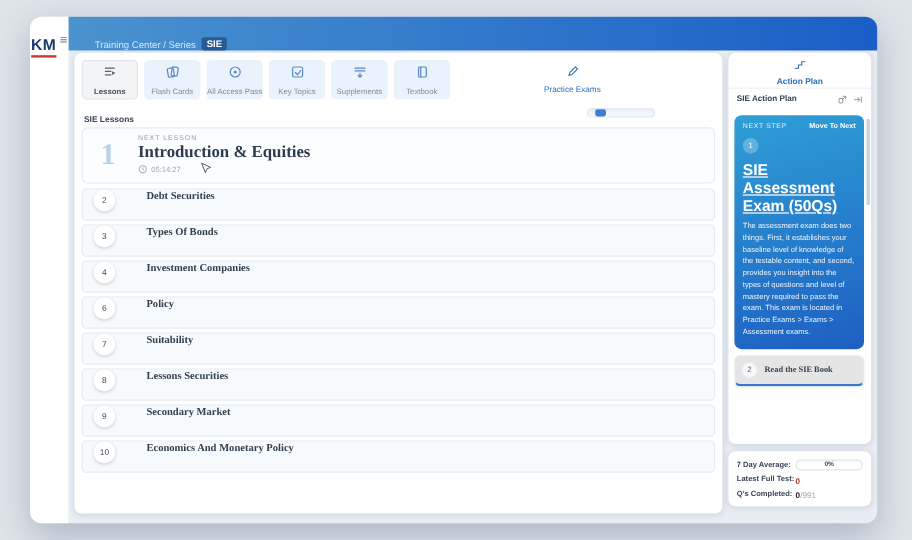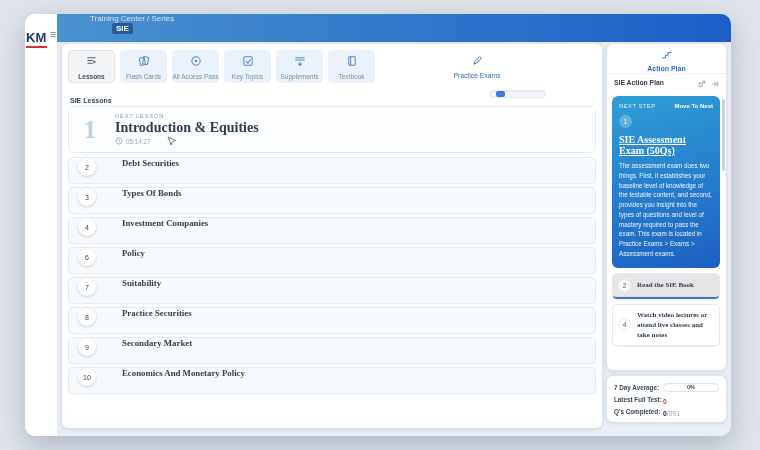--- a/index.html
+++ b/index.html
@@ -6,23 +6,23 @@
   body { width:760px; height:450px; background:#dfe4ea; font-family:"Liberation Sans", sans-serif; position:relative; overflow:hidden; }
   .window { position:absolute; left:25px; top:14px; width:706px; height:422px; border-radius:10px; background:#e9eef4; box-shadow:0 10px 28px rgba(50,70,100,.28); }
 
   
   .rail { position:absolute; left:0; top:0; width:32px; height:100%; background:#fff; border-radius:10px 0 0 10px; z-index:6; display:flex; justify-content:center; }
   .rail-top { margin-top:16px; display:flex; align-items:flex-start; gap:3px; }
   .km-logo { font-size:13px; font-weight:bold; color:#1b3a6b; letter-spacing:.3px; border-bottom:2px solid #d0342c; padding-bottom:1px; }
   .hamburger { font-size:11px; color:#6b7a8a; line-height:9px; }
 
   
-  .header { position:absolute; left:32px; top:0; width:674px; height:28px; background:linear-gradient(90deg,#4a93cf,#1b5ec7); border-radius:0 10px 0 0; display:flex; align-items:flex-start; padding-left:33px;flex-direction:column; }
+  .header { position:absolute; left:32px; top:0; width:674px; height:28px; background:linear-gradient(90deg,#4a93cf,#1b5ec7); border-radius:0 10px 0 0; display:flex; align-items:flex-end; padding-left:22px; }
   .breadcrumb { font-size:8px; color:#d5e5f4; }
-  .sie-badge { display:inline-block; margin-left:22px; background:#2a5a94; color:#fff; font-weight:bold; font-size:8px; padding:1px 4px; border-radius:2px; }
+  .sie-badge { display:inline-block; margin-left:5px; background:#2a5a94; color:#fff; font-weight:bold; font-size:8px; padding:1px 4px; border-radius:2px; }
 
   
   .main-card { position:absolute; left:37px; top:30px; width:540px; height:384px; background:#fff; border-radius:6px; box-shadow:0 1px 5px rgba(40,60,90,.14); overflow:hidden; z-index:4; }
   .tabbar { position:relative; height:42px; padding:6px 0 0 6px; display:flex; gap:5px; }
   .tab { width:47px; height:33px; border-radius:4px; background:#eaf3fb; display:flex; flex-direction:column; align-items:center; justify-content:center; gap:2px; cursor:pointer; }
   .tab svg { stroke:#5b87c5; fill:none; stroke-width:1.1; stroke-linecap:round; stroke-linejoin:round; }
   .tab .fillpart { fill:#5b87c5; stroke:none; }
   .tab-label { font-size:6.5px; color:#7d8b9b; }
   .tab.selected { background:#f3f4f5; border:1px solid #e2e4e6; }
   .tab.selected svg { stroke:#59636e; }
@@ -61,21 +61,21 @@
   .ap-sub-icons { display:flex; gap:5px; }
   .ap-sub-icons svg { stroke:#6b7a8a; fill:none; stroke-width:1; stroke-linecap:round; stroke-linejoin:round; cursor:pointer; }
   .ap-list { position:absolute; left:0; right:0; top:47px; bottom:0; overflow:hidden; padding:5px 6px 0 5px; }
   .ap-scrollbar { position:absolute; right:1px; top:55px; width:3px; height:72px; background:#ccd5df; border-radius:2px; cursor:pointer; }
 
   .next-step-card { border-radius:6px; padding:7px 7px 9px 7px; background:linear-gradient(165deg,#2f9fd6,#1d5fc2); color:#fff; margin-bottom:5px; }
   .ns-head { display:flex; justify-content:space-between; align-items:center; }
   .ns-tag { font-size:5.8px; letter-spacing:.5px; color:rgba(255,255,255,.85); }
   .ns-action { font-size:6px; font-weight:bold; color:#fff; cursor:pointer; }
   .ns-circle { width:13px; height:13px; border-radius:50%; background:rgba(255,255,255,.25); display:flex; align-items:center; justify-content:center; font-size:6.5px; margin:6px 0; }
-  .ns-title { font-size:10px; font-weight:bold; text-decoration:underline; margin-bottom:5px; font-family:Liberation Serif, serif; }
+  .ns-title { font-size:13px; font-weight:bold; text-decoration:underline; margin-bottom:5px; font-family:Liberation Sans, sans-serif; }
   .ns-body { font-size:6.3px; line-height:1.55; color:rgba(255,255,255,.93); }
 
   .step { display:flex; align-items:center; gap:6px; padding:5px 5px; margin-bottom:5px; background:#fff; border:1px solid #e3e9f0; border-radius:5px; box-shadow:0 1px 2px rgba(0,0,0,.06); cursor:pointer; }
   .snum { min-width:13px; height:13px; border-radius:50%; background:#f7f9fb; border:1px solid #eef1f5; display:flex; align-items:center; justify-content:center; font-size:6.5px; color:#5a6774; }
   .slabel { font-size:7px; font-weight:bold; color:#33414f; line-height:1.45; font-family:"Liberation Serif", serif; }
   .step.highlight { background:#e5e5e5; border-bottom:2px solid #3b79c9; }
 
   
   .stats-card { position:absolute; left:582px; top:362px; width:119px; height:46px; background:#fff; border-radius:6px; box-shadow:0 1px 5px rgba(40,60,90,.14); padding:5px 7px; z-index:4; }
   .stat-row { display:flex; align-items:center; justify-content:space-between; height:12px; }
@@ -202,21 +202,21 @@
         <span class="ltitle">Policy</span>
       </div>
 
       <div class="lrow">
         <span class="lnum">7</span>
         <span class="ltitle">Suitability</span>
       </div>
 
       <div class="lrow">
         <span class="lnum">8</span>
-        <span class="ltitle">Practice Securities</span>
+        <span class="ltitle">Lessons Securities</span>
       </div>
 
       <div class="lrow">
         <span class="lnum">9</span>
         <span class="ltitle">Secondary Market</span>
       </div>
 
       <div class="lrow">
         <span class="lnum">10</span>
         <span class="ltitle">Economics And Monetary Policy</span>
@@ -251,24 +251,20 @@
           <span class="ns-action">Move To Next</span>
         </div>
         <div class="ns-circle">1</div>
         <div class="ns-title">SIE Assessment Exam (50Qs)</div>
         <div class="ns-body">The assessment exam does two things. First, it establishes your baseline level of knowledge of the testable content, and second, provides you insight into the types of questions and level of mastery required to pass the exam. This exam is located in Practice Exams &gt; Exams &gt; Assessment exams.</div>
       </div>
       <div class="step highlight">
         <span class="snum">2</span>
         <span class="slabel">Read the SIE Book</span>
       </div>
-      <div class="step">
-        <span class="snum">4</span>
-        <span class="slabel">Watch video lectures or attend live classes and take notes</span>
-      </div>
 
     </div>
     <div class="ap-scrollbar"></div>
   </div>
 
   <div class="stats-card">
     <div class="stat-row">
       <span class="stat-label">7 Day Average:</span>
       <span class="stat-right">
           <span class="progress">0%</span>

